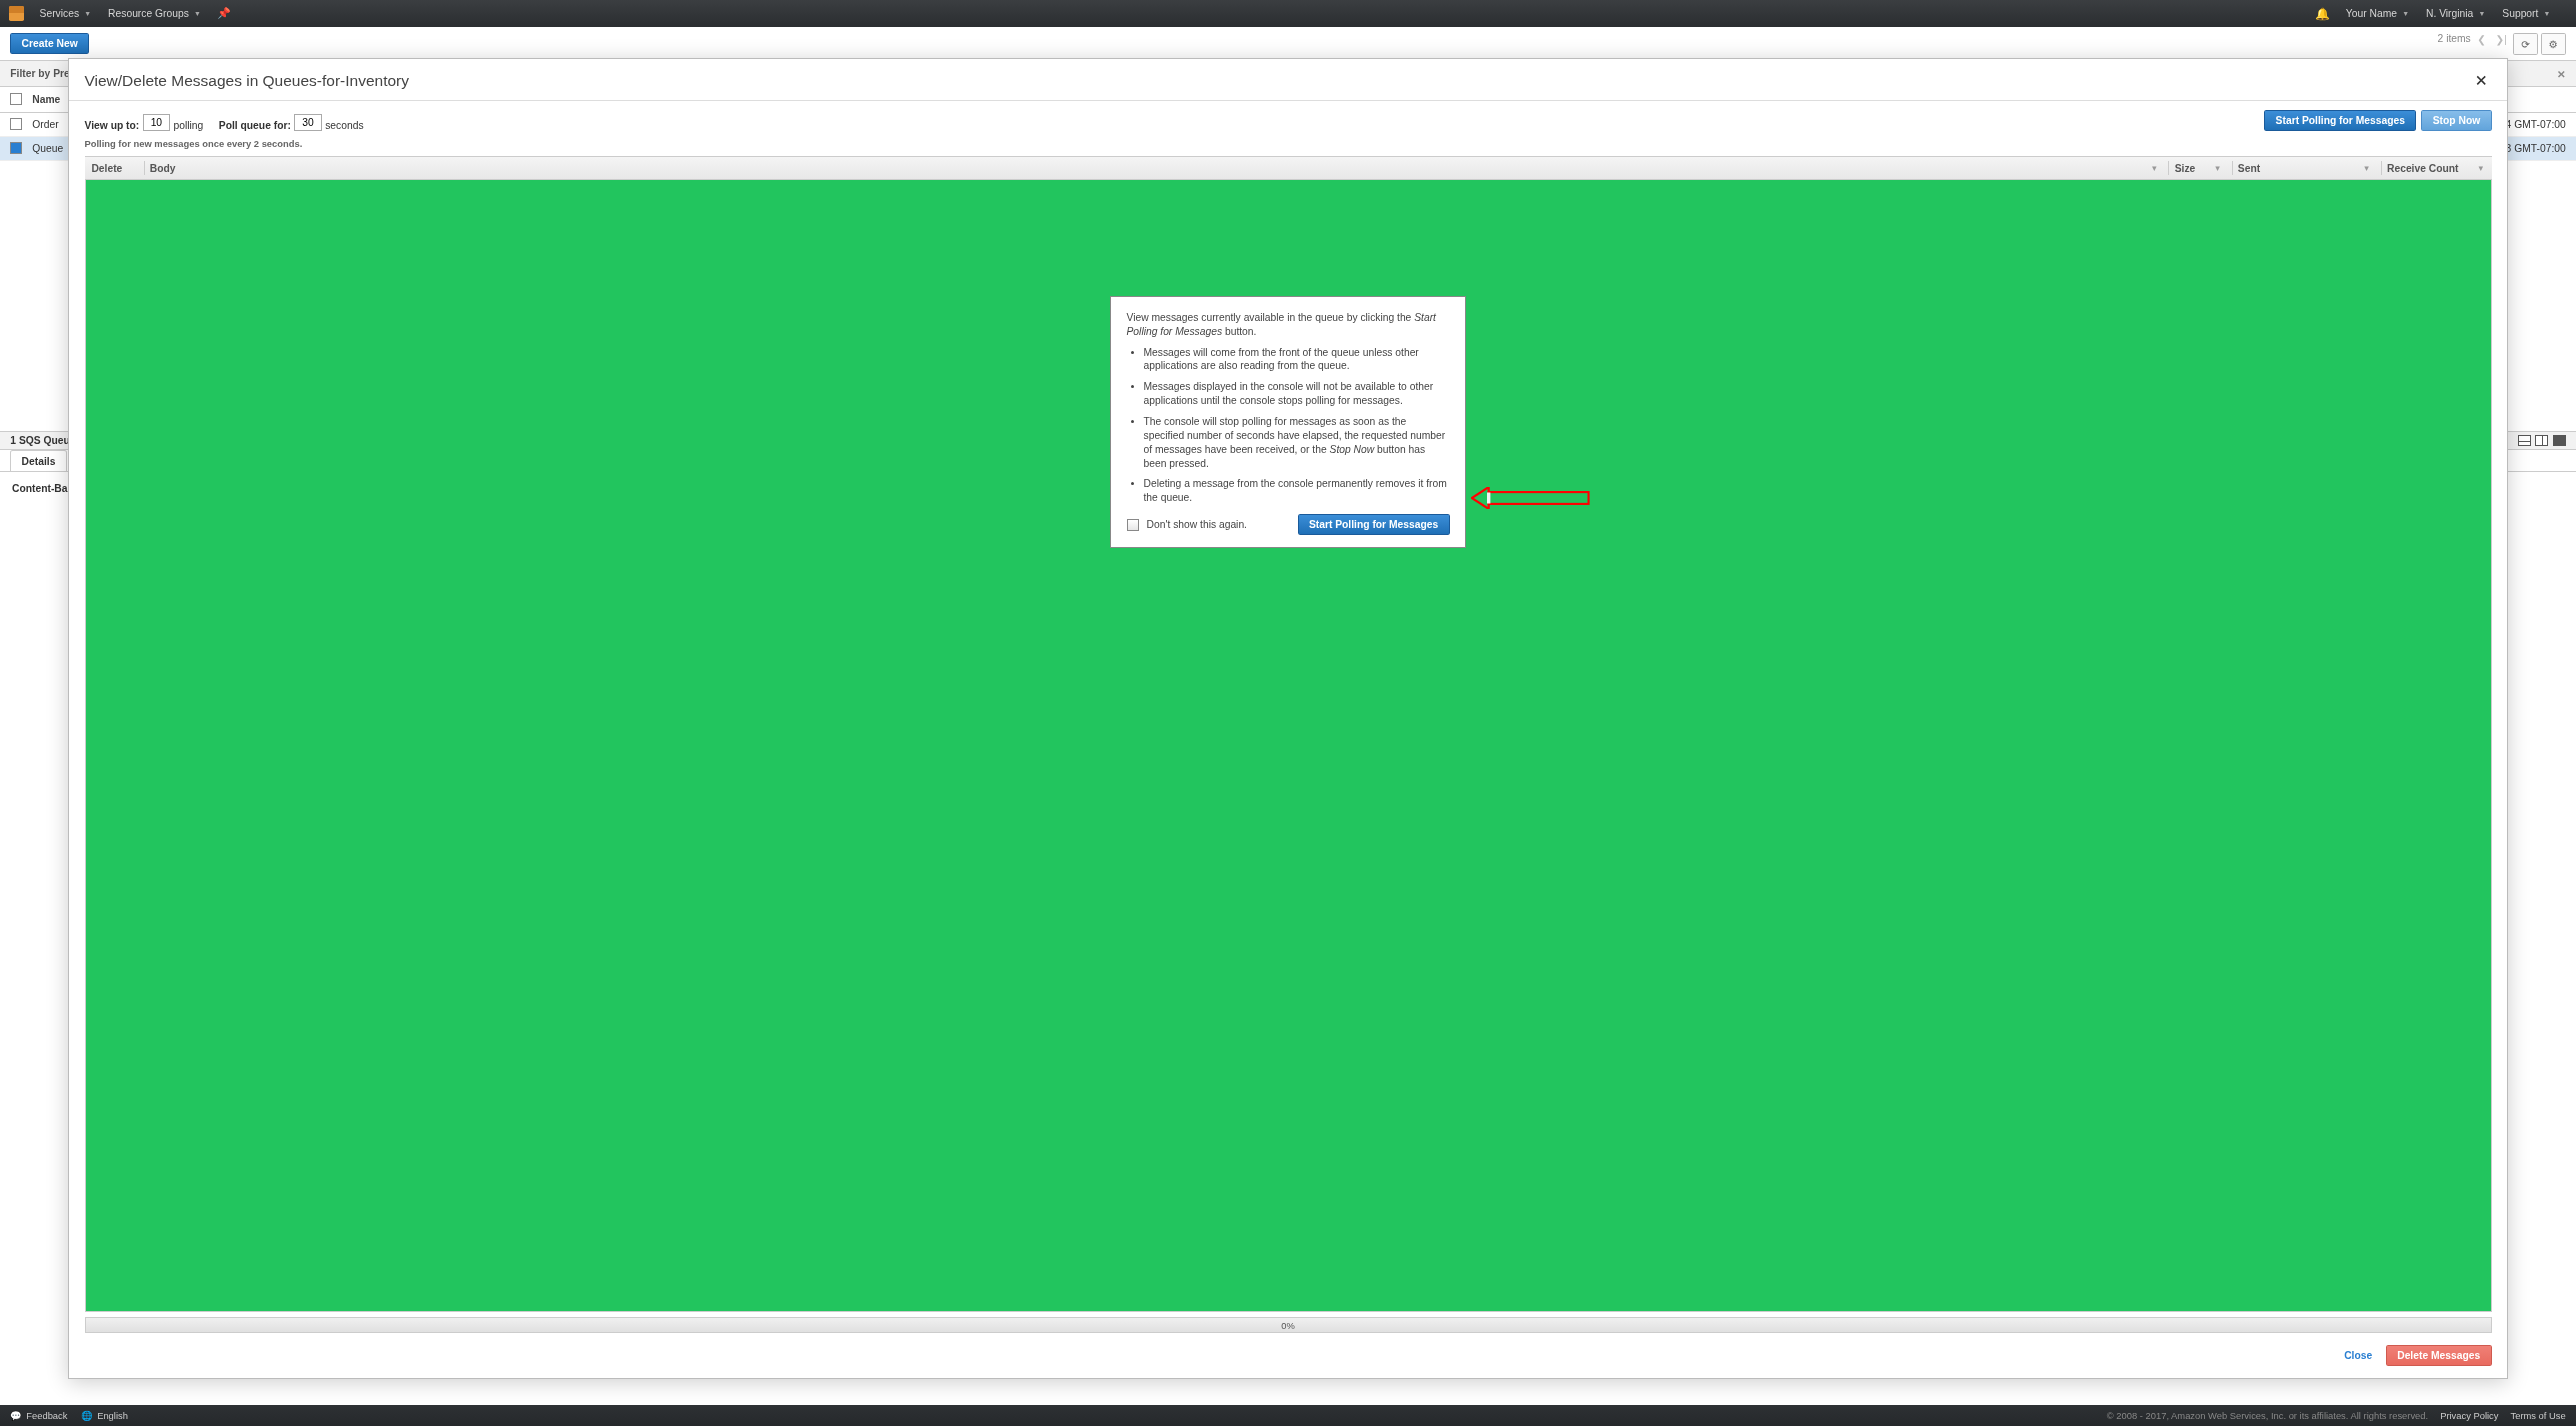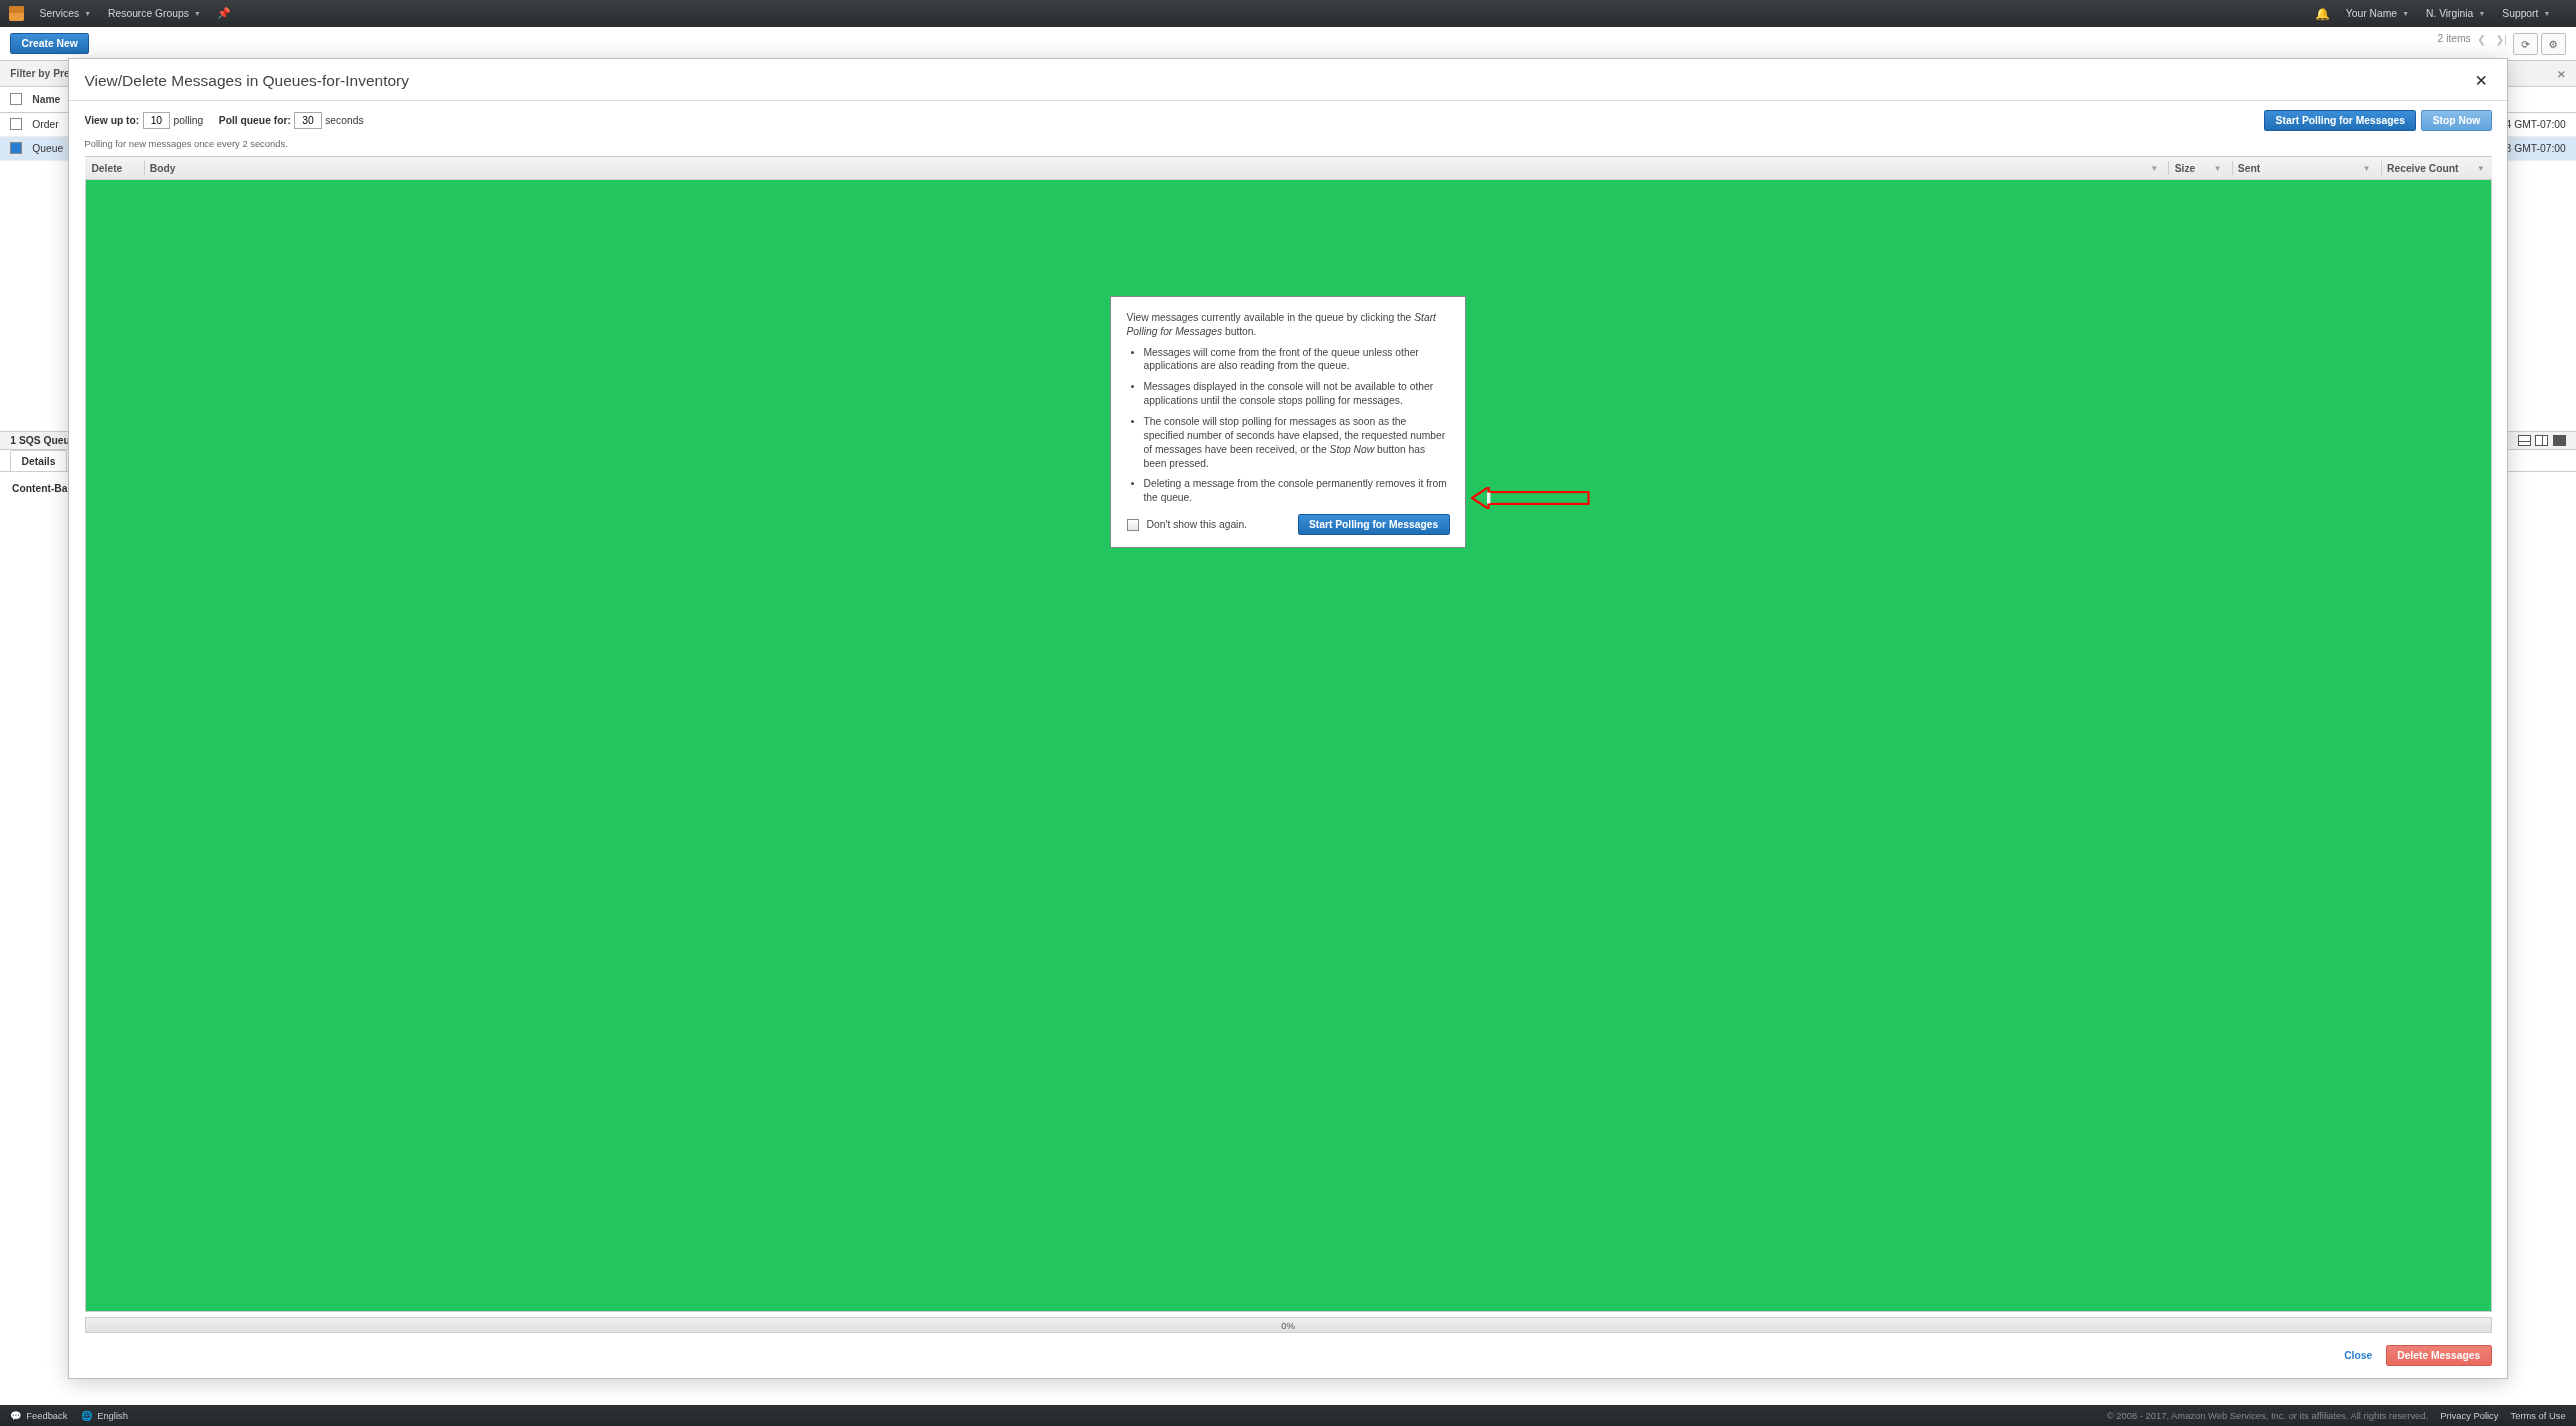--- a/index.html
+++ b/index.html
@@ -54,26 +54,26 @@
   .footer .fitem{display:flex;align-items:center;margin-right:13.7px;cursor:pointer;}
   .footer .spacer{flex:1;}
   .footer .link{color:#ccc;margin-left:12px;cursor:pointer;}
   
   .modal-backdrop{position:absolute;top:27px;left:0;right:0;bottom:20.6px;background:rgba(200,200,200,.0);}
   .modal{position:absolute;top:31px;left:68px;right:68px;bottom:26px;background:#fff;border:0.9px solid #bbb;box-shadow:0 3.4px 20.6px rgba(0,0,0,.2);display:flex;flex-direction:column;}
   .modal-head{padding:12px 15.5px 8.6px;display:flex;align-items:center;}
   .modal-title{font-size:15.5px;color:#444;}
   .modal-head .spacer{flex:1;}
   .modal-close{width:20.6px;height:20.6px;font-size:15.5px;text-align:center;line-height:20.6px;color:#333;cursor:pointer;}
-  .modal-ctrl{padding:1.7px 15.5px 6.9px;display:flex;align-items:center;border-top:0.9px solid #ddd;padding-top:8.6px;}
+  .modal-ctrl{padding:1.7px 15.5px 6.9px;display:flex;align-items:flex-end;border-top:0.9px solid #ddd;padding-top:8.6px;}
   .modal-ctrl .lbl{font-size:10.3px;font-weight:bold;margin-right:3.4px;}
   .modal-ctrl input[type=text]{width:27.5px;height:17px;border:0.9px solid #aaa;text-align:center;font-size:10.3px;}
   .modal-ctrl .unit{font-size:10.3px;margin-right:15.5px;margin-left:3.4px;}
   .modal-ctrl .spacer{flex:1;}
-  .modal-note{padding:0 15.5px 6.9px;font-size:9.4px;color:#666;}
+  .modal-note{padding:0 15.5px 6.9px;font-size:9.4px;color:#666;font-weight:bold;}
   .msg-header{height:24px;background:linear-gradient(#f4f4f4,#e8e8e8);border-top:0.9px solid #ccc;border-bottom:0.9px solid #ccc;margin:0 15.5px;display:flex;align-items:center;font-size:10.3px;font-weight:bold;padding:0 6.9px;color:#555;}
   .msg-header .col{display:flex;align-items:center;}
   .msg-header .sep{border-left:0.9px solid #ccc;height:13.7px;margin:0 5.2px;}
   .msg-body{flex:1;margin:0 15.5px;background:#22c55e;border:0.9px solid #ccc;border-top:none;position:relative;}
   
   .info-box{position:absolute;top:116px;left:50%;transform:translateX(-50%);width:356px;background:#fff;border:1.7px solid #888;padding:13.7px 15.5px 12px;font-size:10.3px;color:#444;line-height:1.35;}
   .info-box ul{margin:6.9px 0 8.6px 17px;}
   .info-box li{margin-bottom:6.9px;}
   .info-box .foot{display:flex;align-items:center;margin-top:5.2px;}
   .info-box .foot .spacer{flex:1;}

